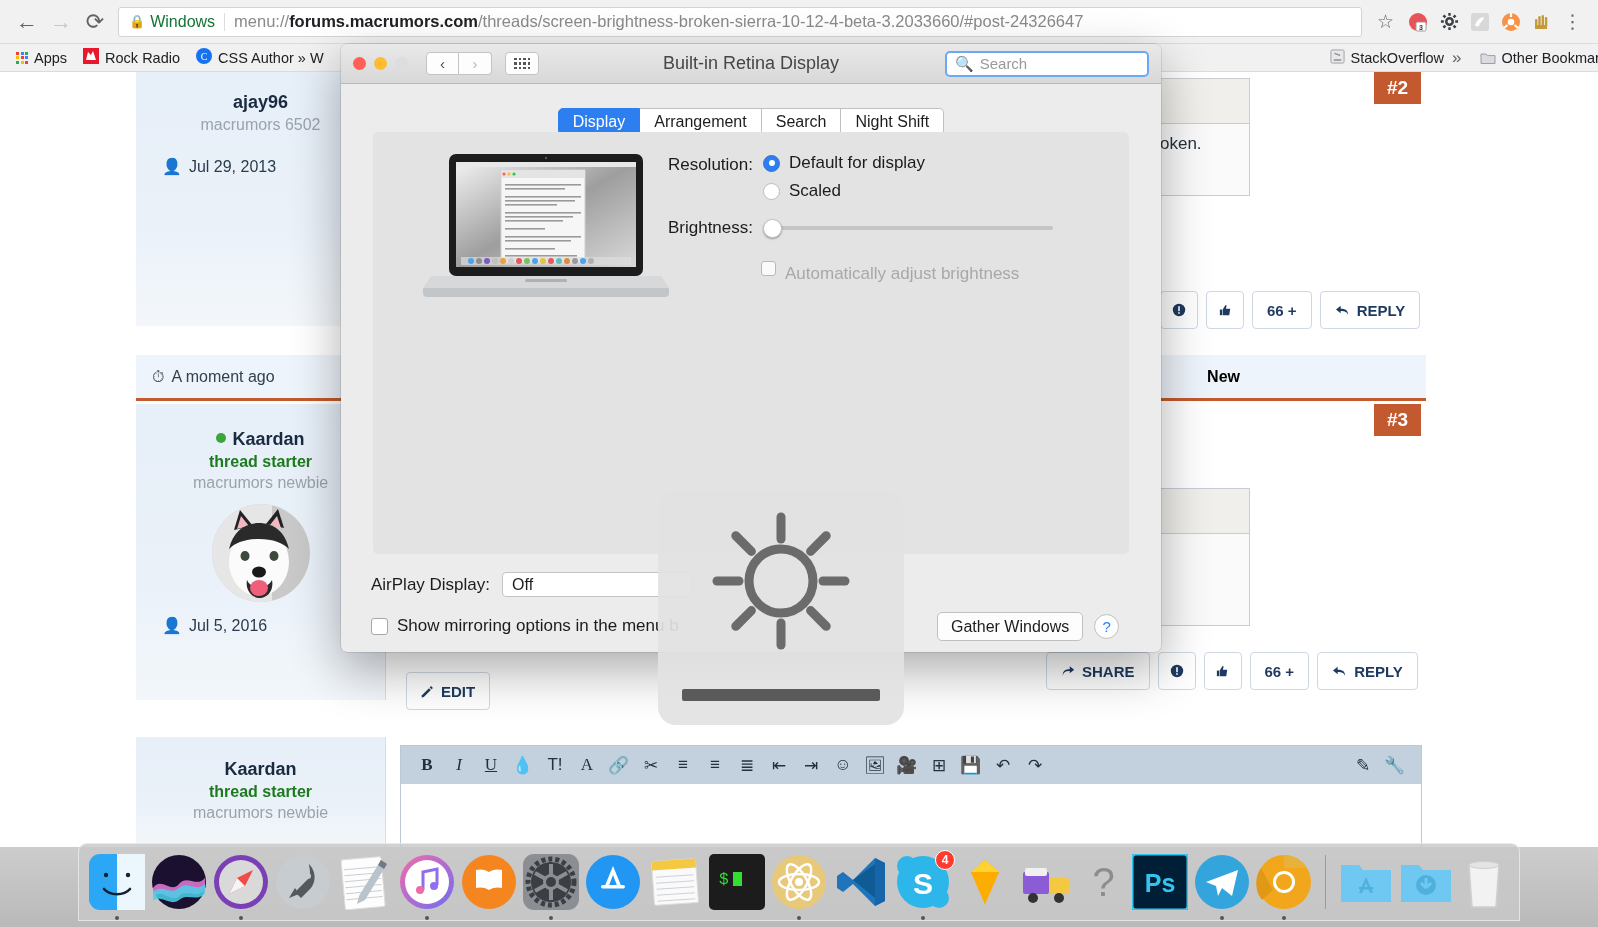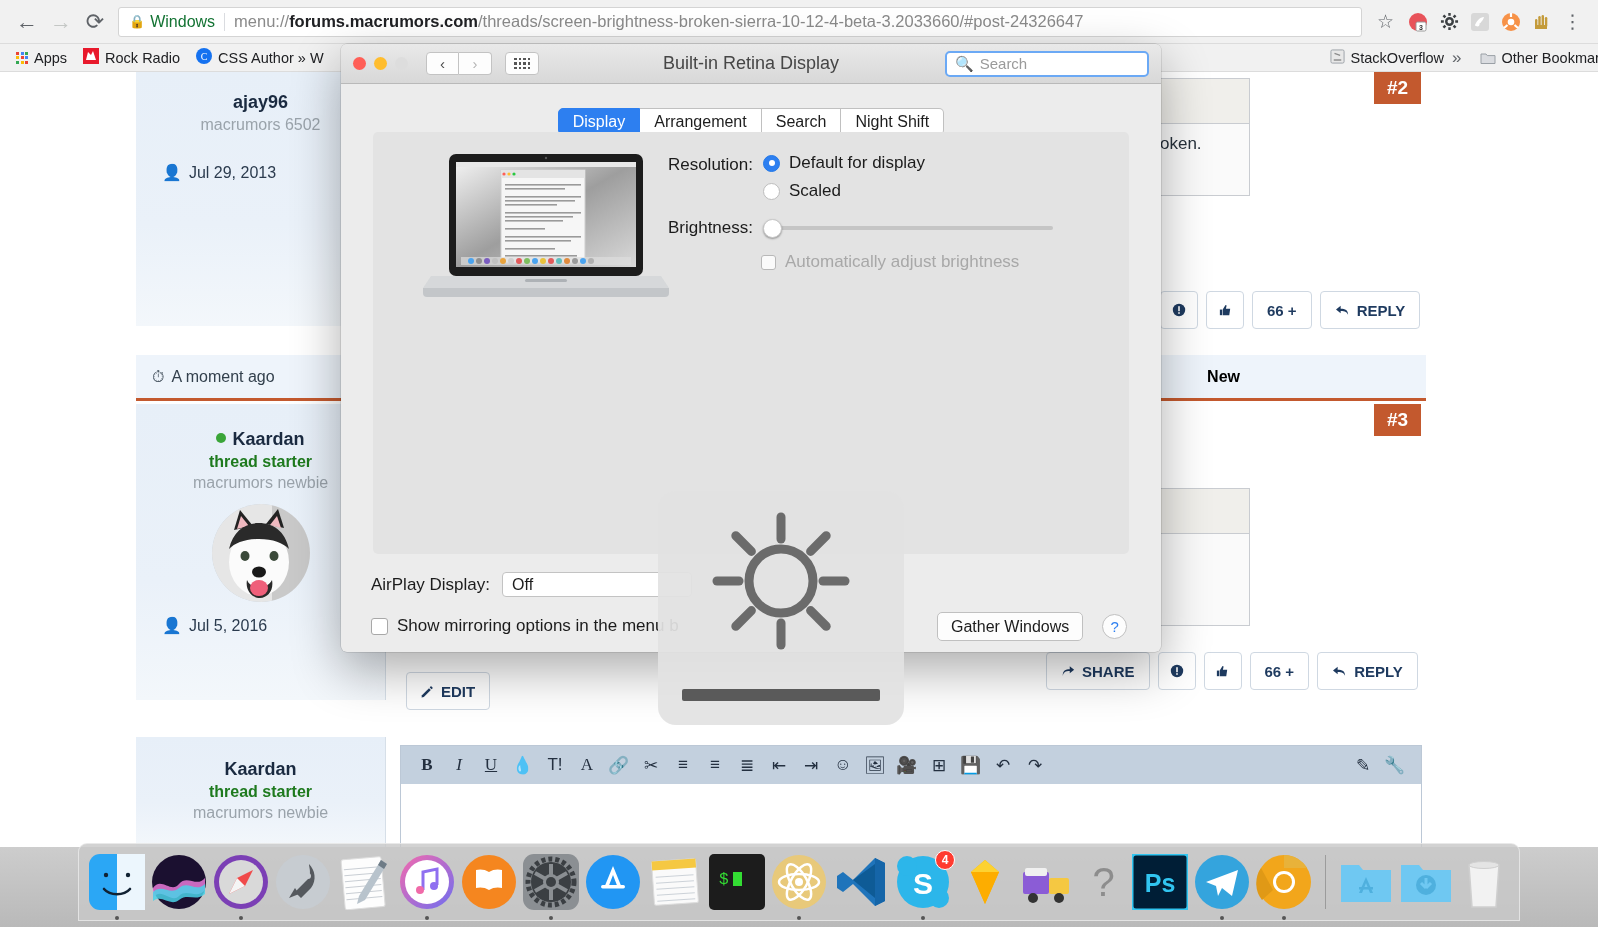--- a/index.html
+++ b/index.html
@@ -276,21 +276,21 @@
         <span>Other Bookmarks</span>
       </span>
     </div>
   </div>
 
   <div class="page">
 
     <div class="post-sidebar" style="left:136px; top:0; height:254px;">
       <div class="username" style="padding-top:20px;">ajay96</div>
       <div class="usertitle">macrumors 6502</div>
-      <div class="joined" style="text-align:left;padding-left:26px;margin-top:29px;">
+      <div class="joined" style="text-align:left;padding-left:26px;margin-top:23px;">
         <span class="person">👤</span><span>Jul 29, 2013</span>
       </div>
     </div>
     <div class="post-num" style="left:1374px; top:0;">#2</div>
     <div class="quote-box" style="left:1025px; top:6px; width:225px; height:118px;">
       <div class="quote-head"></div>
       <div class="quote-body">adjustment is broken.</div>
     </div>
     <div class="btn-row" style="left:1160px; top:219px;">
       <div class="fbtn sq">
@@ -553,34 +553,34 @@
           </div>
           <div style="display:flex;align-items:center;gap:9px;margin-top:8px;">
             <span class="radio"></span>
             <span class="res-label">Scaled</span>
           </div>
         </div>
       </div>
 
       <div style="position:absolute; left:388px; top:120px; display:flex; align-items:center; gap:9px;">
         <span class="cb"></span>
-        <span style="font-size:17px;color:#a8a8a8;">Automatically adjust brightness</span>
+        <span style="font-size:17px;color:#a8a8a8;margin-top:12px;">Automatically adjust brightness</span>
       </div>
     </div>
 
     <div style="position:absolute; left:30px; top:528px; display:flex; align-items:center; gap:12px;">
       <span class="res-label">AirPlay Display:</span>
       <span class="sp-select" style="width:190px;">Off</span>
     </div>
 
     <div style="position:absolute; left:30px; top:572px; display:flex; align-items:center; gap:9px;">
       <span class="cb" style="width:17px;height:17px;background:#fff;border-color:#a8a8a8;"></span>
       <span class="res-label">Show mirroring options in the menu b</span>
     </div>
-    <div style="position:absolute; left:596px; top:568px; display:flex; align-items:center; gap:19px;">
+    <div style="position:absolute; left:596px; top:568px; display:flex; align-items:center; gap:11px;">
       <span class="sp-btn">Gather Windows</span>
       <span class="help-btn">?</span>
     </div>
   </div>
 
   <div class="hud">
     <div style="position:absolute; left:50%; top:92px; transform:translate(-50%,-50%);">
       <svg width="140" height="140" viewBox="0 0 140 140">
         <circle cx="70" cy="70" r="32" fill="none" stroke="#6b6b6b" stroke-width="9"></circle>
         <g stroke="#6b6b6b" stroke-width="9" stroke-linecap="round">

